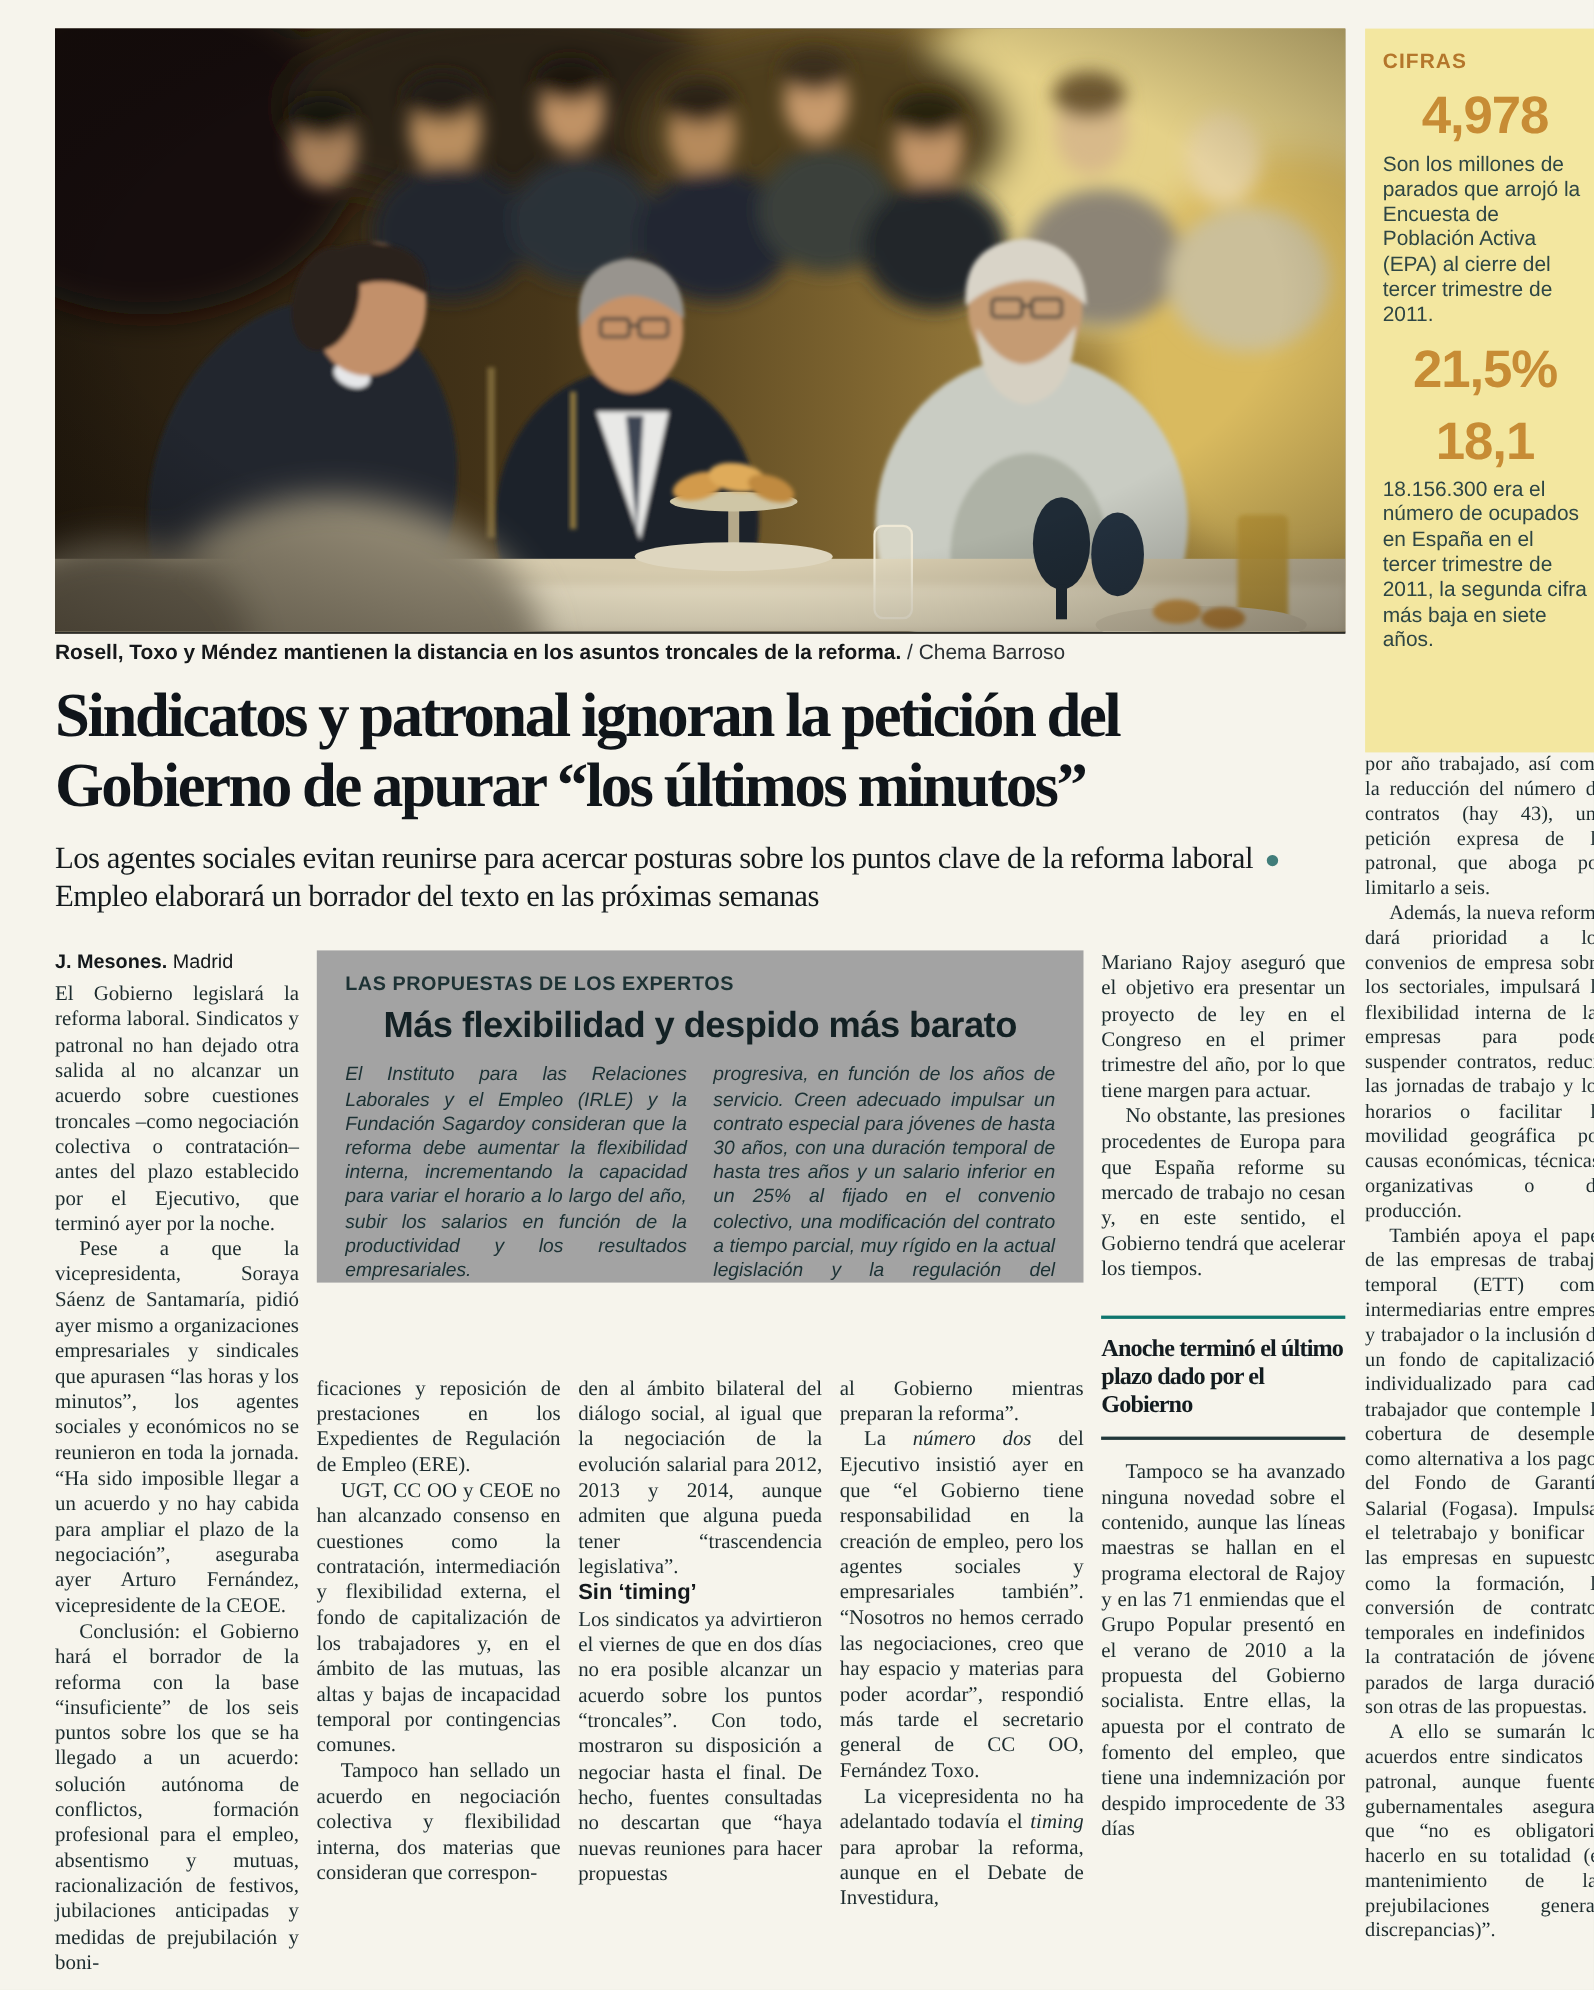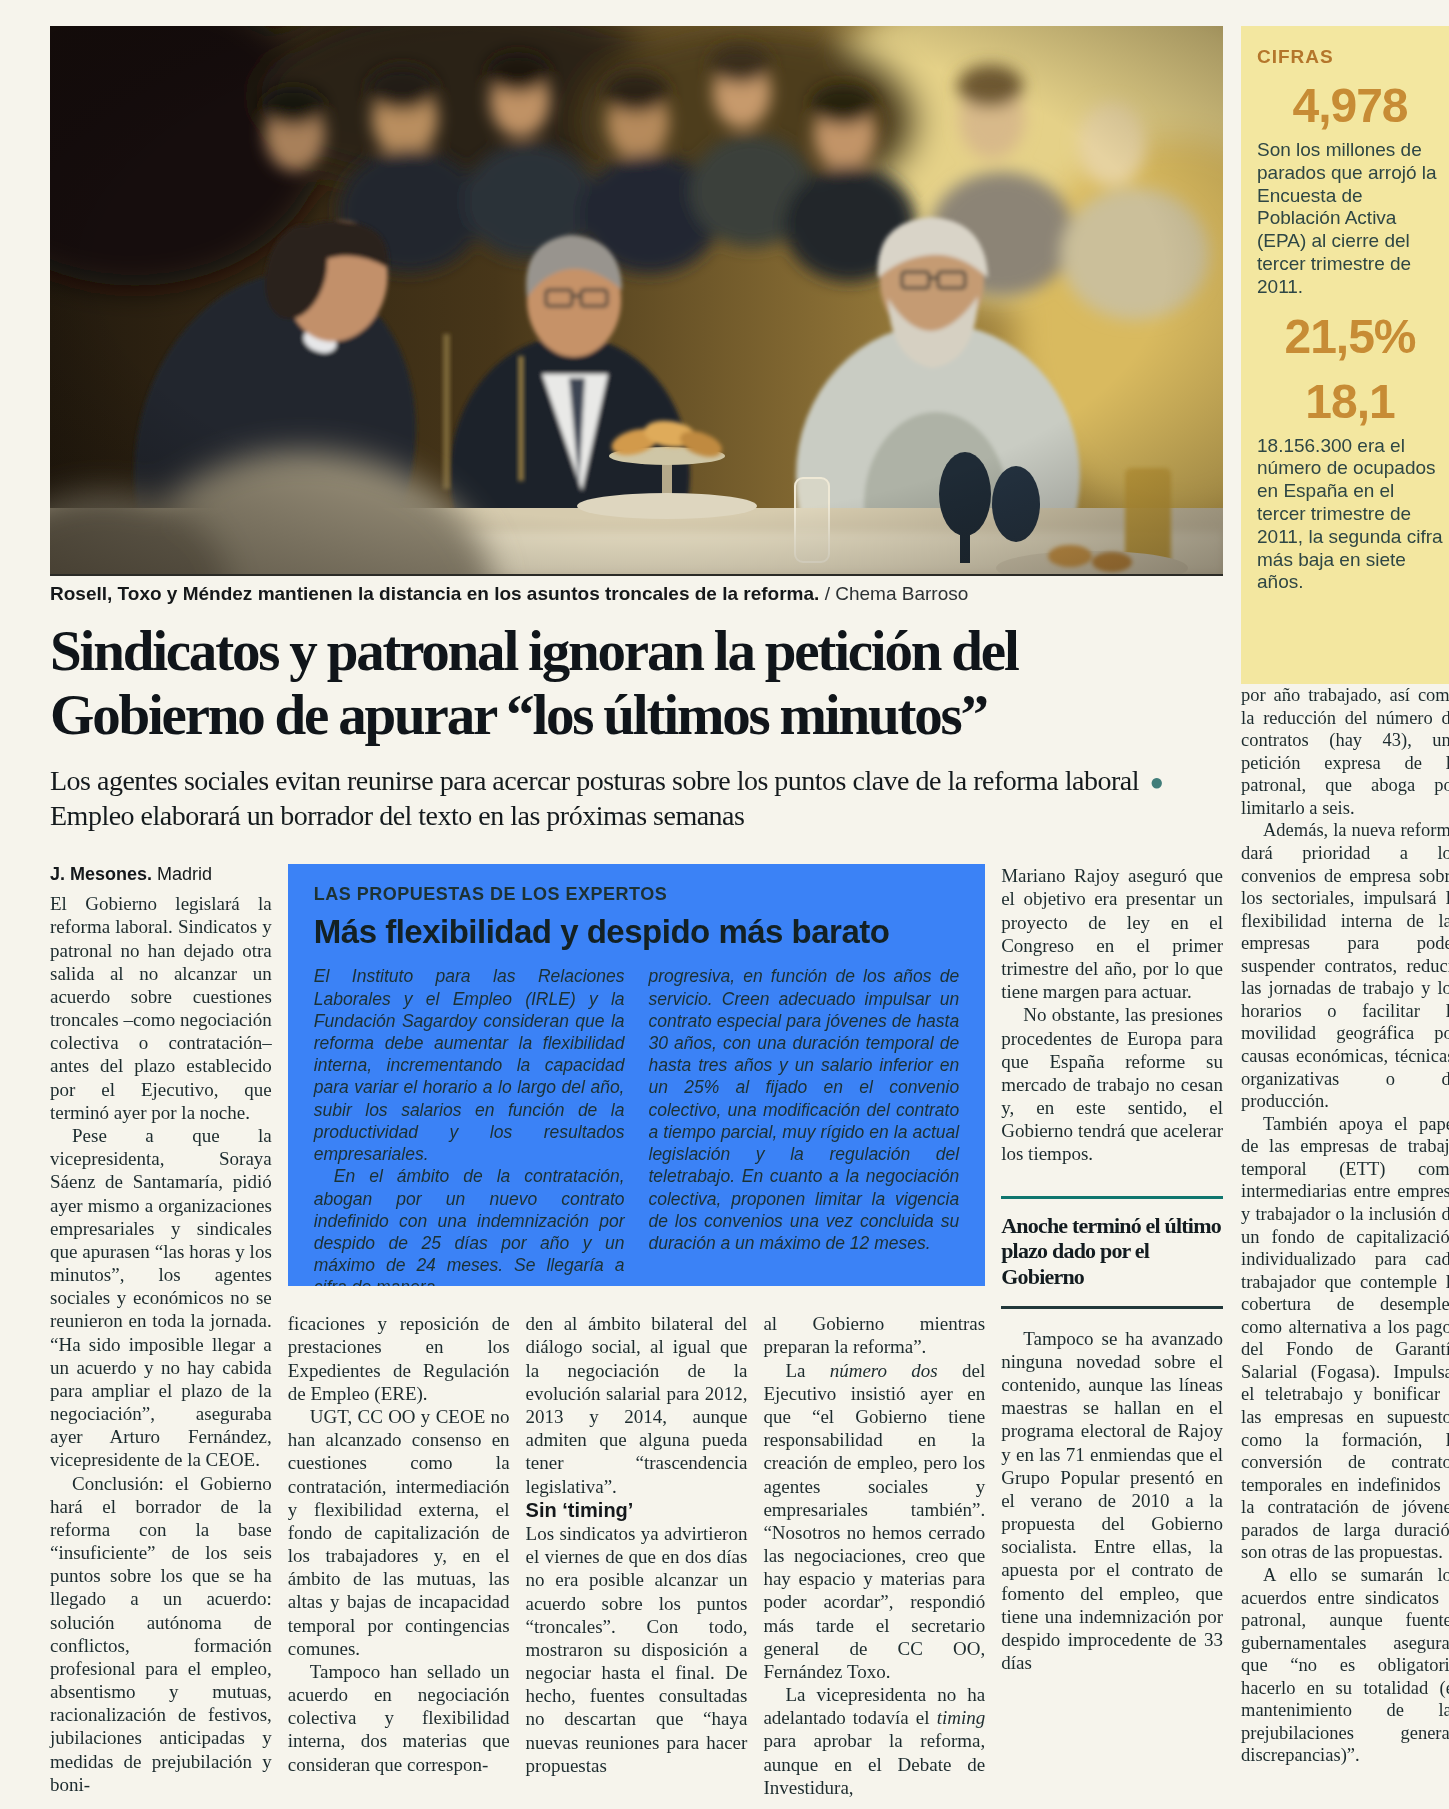--- a/index.html
+++ b/index.html
@@ -52,27 +52,27 @@
   .col2b { grid-column: 2; grid-row: 2; }
   .col3b { grid-column: 3; grid-row: 2; }
   .col4b { grid-column: 4; grid-row: 2; }
 
   .byline { font-family: "Liberation Sans", sans-serif; font-size: 18px; margin-bottom: 6px; color:#14181b; }
   .byline b { font-weight: bold; }
 
   
   .expert-box {
     grid-column: 2 / 5; grid-row: 1;
-    background: #3b82f6;
-    height: 422px; overflow: hidden;
+    background: #a3a3a3;
+    height: 302px; overflow: hidden;
     padding: 20px 26px 16px 26px;
     font-family: "Liberation Sans", sans-serif;
   }
   .expert-kicker { font-size: 18px; font-weight: bold; letter-spacing: 0.5px; color: #1d3234; margin: 0 0 8px 0; }
-  .expert-title { font-size: 33px; font-weight: bold; letter-spacing: -0.5px; color: #132124; margin: 0 0 14px 0; }
+  .expert-title { font-size: 33px; font-weight: bold; letter-spacing: -0.5px; color: #132124; margin: 0 0 14px 0; text-align: center; }
   .expert-cols { display: flex; gap: 24px; }
   .expert-cols .ecol { flex: 1; font-size: 17.5px; line-height: 1.27; color: #1b3134; font-style: italic; }
   .expert-cols p { margin: 0; text-align: justify; hyphens: auto; }
   .expert-cols p.ind { text-indent: 20px; }
 
   
   .minihead {
     font-family: "Liberation Sans", sans-serif;
     font-size: 20px; font-weight: bold; color: #14181b;
     margin: 16px 0 5px 0; text-align: left; text-indent: 0;

